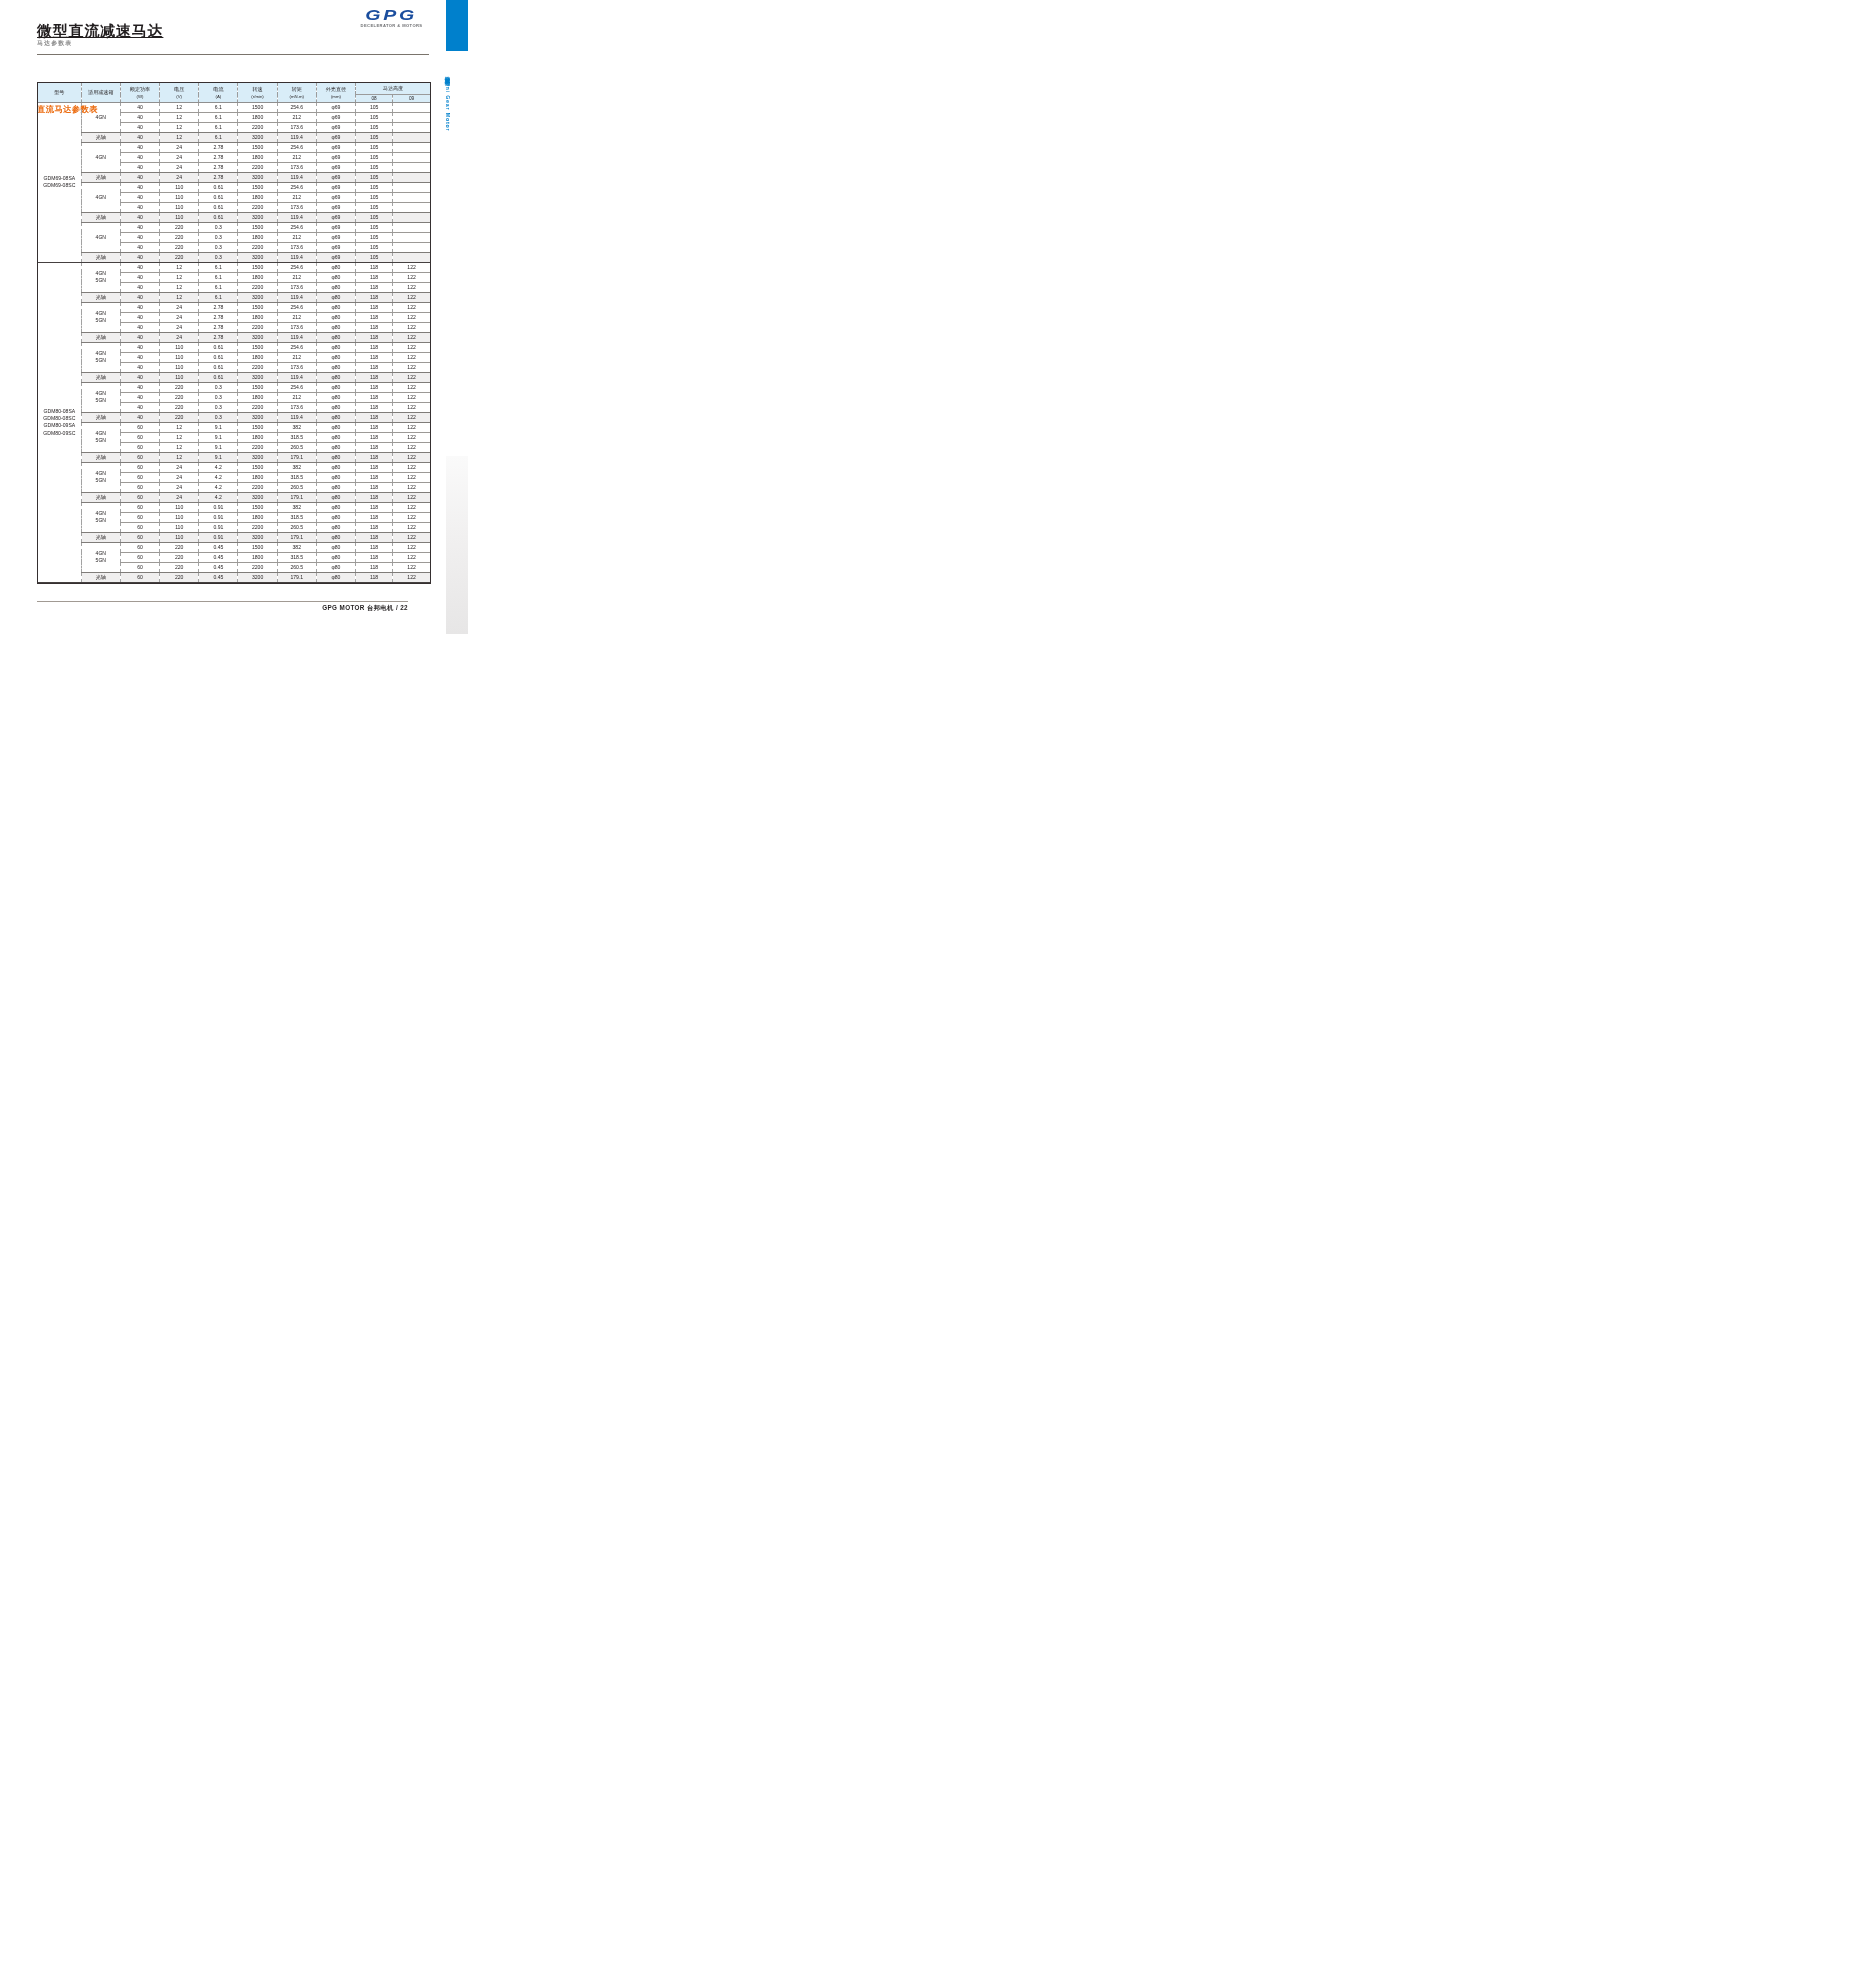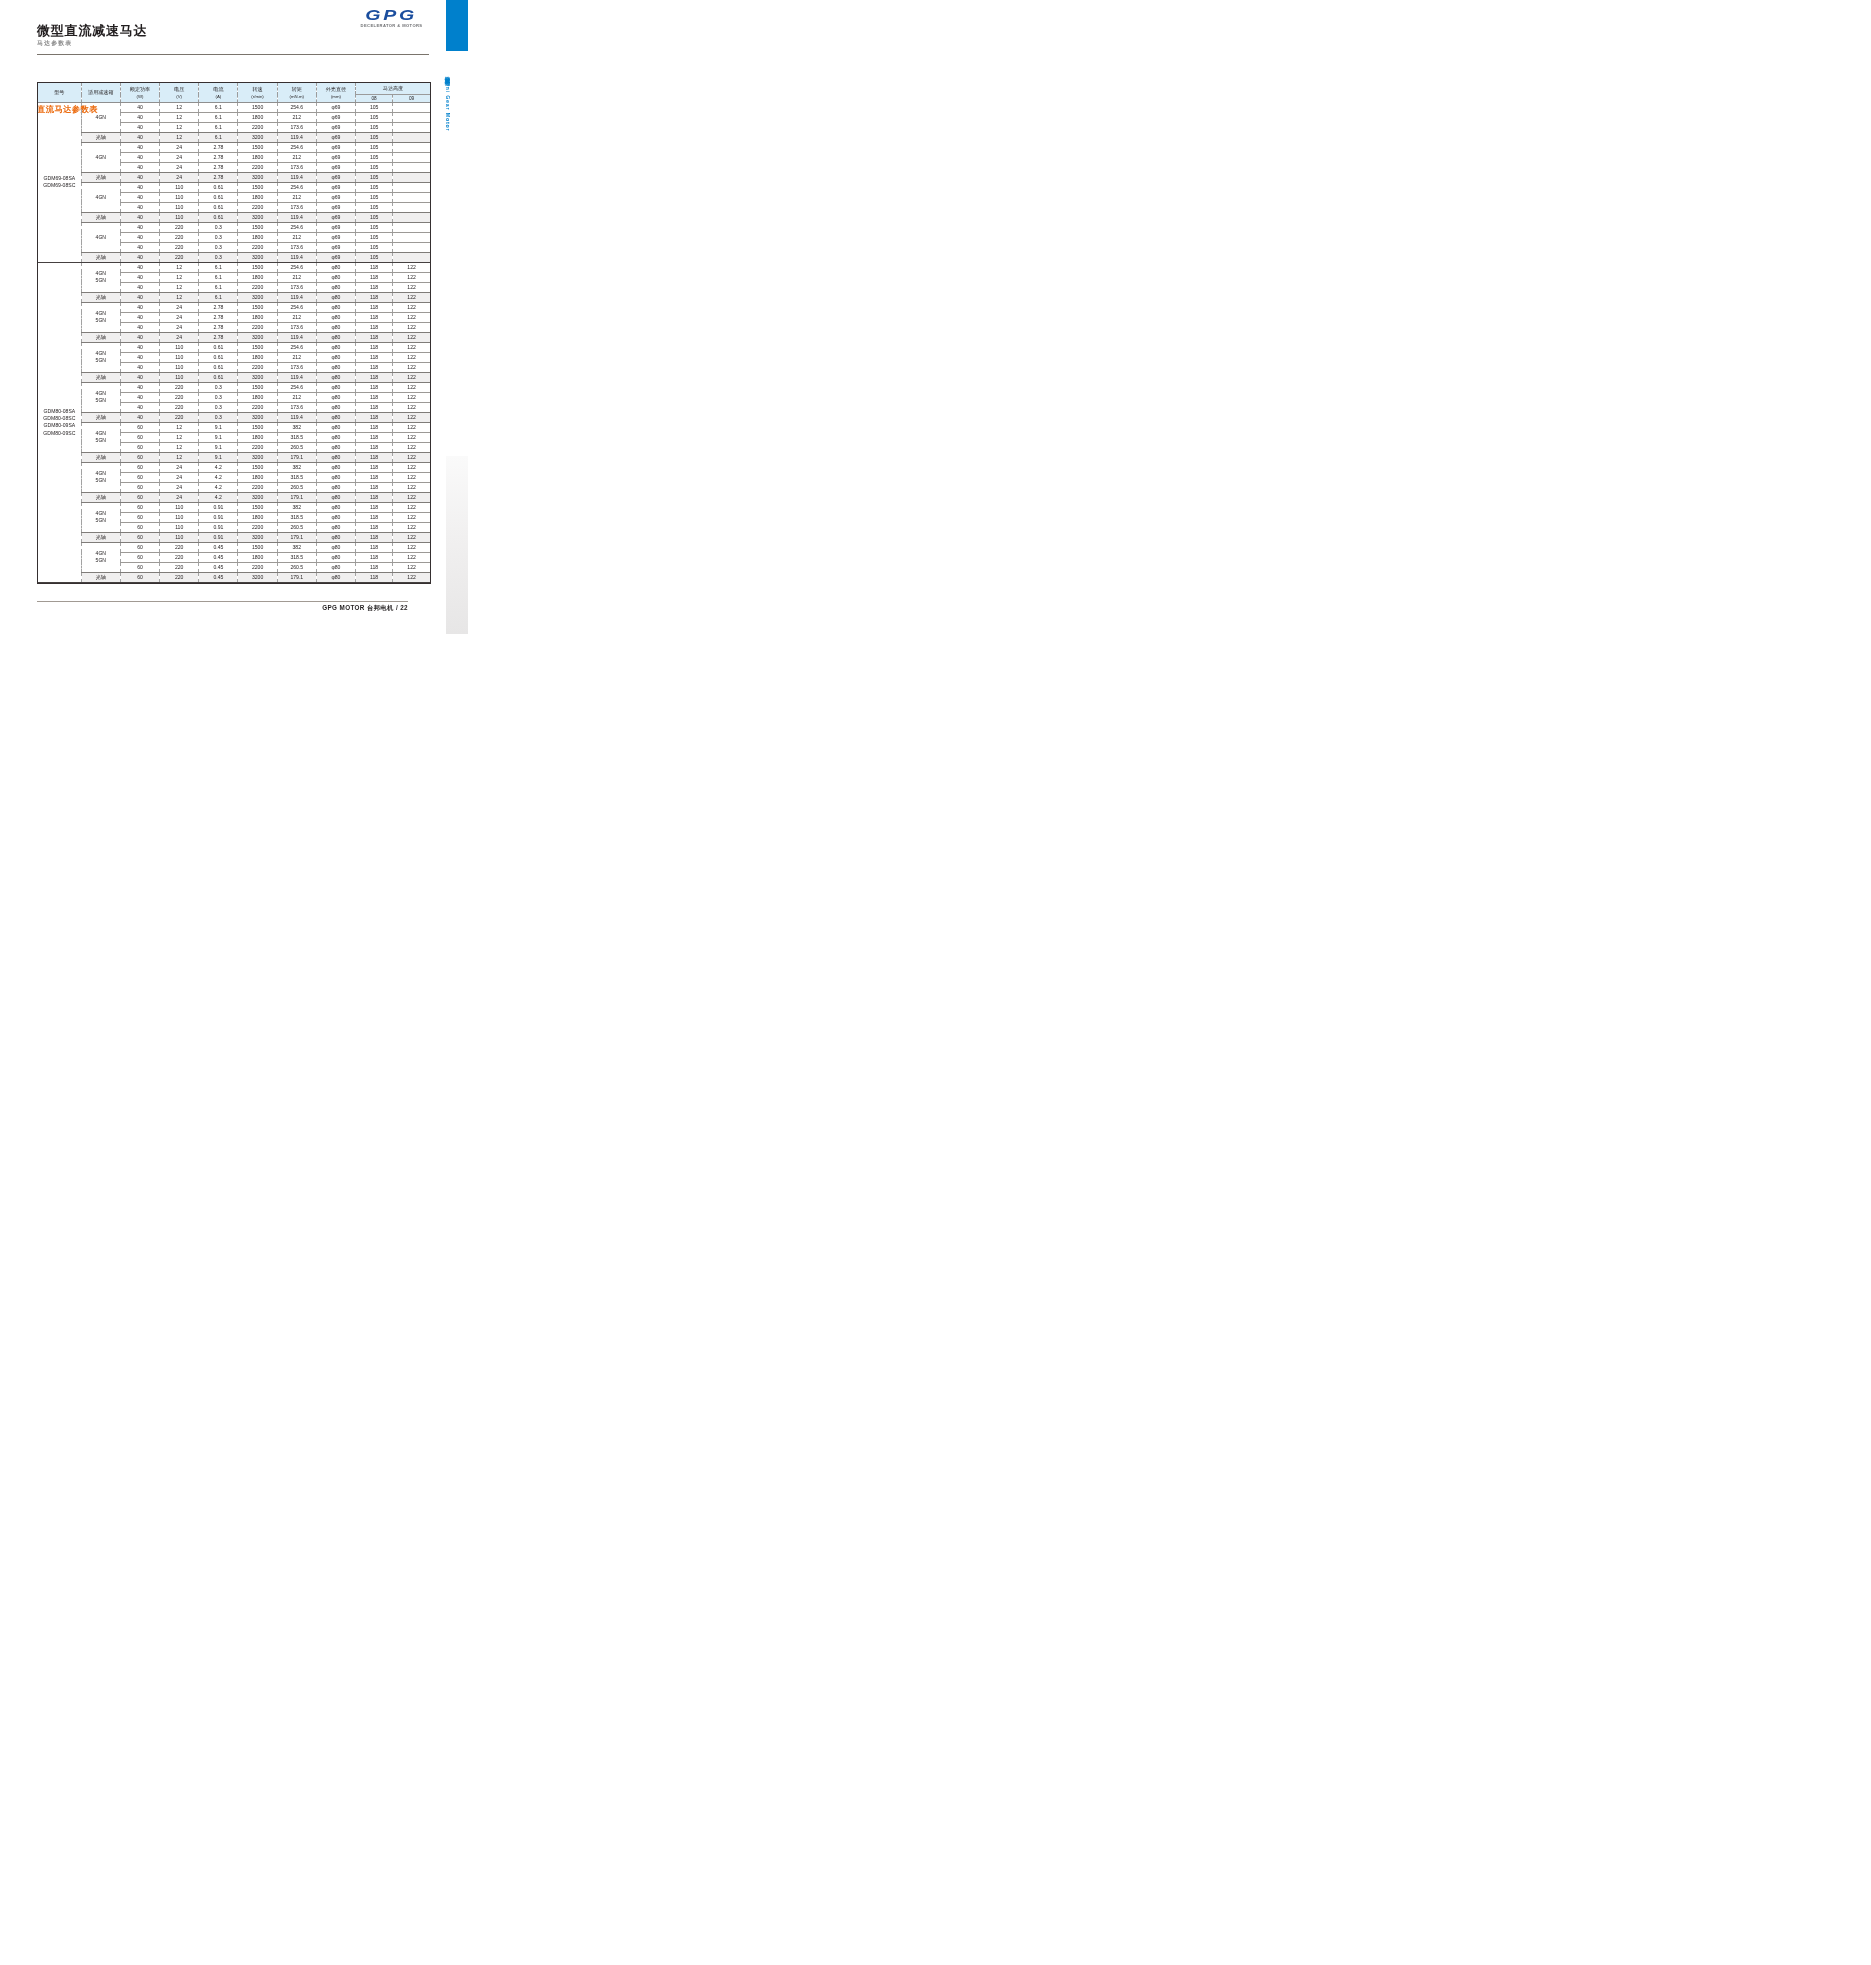--- a/index.html
+++ b/index.html
@@ -11,21 +11,21 @@
   .blue-block { position:absolute; top:0; right:0; width:22px; height:51px; background:#0080CC; }
   .side-vertical {
     position:absolute; top:72px; left:445px; writing-mode:vertical-rl; text-orientation:mixed;
     color:#0080CC; font-weight:bold; font-size:5.3px; letter-spacing:0.8px; white-space:nowrap;
   }
   .side-gray {
     position:absolute; left:446px; top:456px; width:22px; height:178px;
     background:linear-gradient(180deg,#fafafa 0%,#f1f0f0 45%,#e7e6e6 100%);
   }
   
-  .page-title { position:absolute; left:37px; top:22.4px; font-size:13px; font-weight:bold; letter-spacing:0.8px; color:#221e1f; }
+  .page-title { position:absolute; left:37px; top:22.4px; font-size:15px; font-weight:bold; letter-spacing:0.8px; color:#221e1f;text-decoration:underline; }
   .page-subtitle { position:absolute; left:37px; top:39px; font-size:5.9px; font-weight:bold; letter-spacing:1.2px; color:#8c8c8c; }
   .header-rule { position:absolute; left:37px; top:54px; width:392px; height:1.2px; background:#7a746c; }
   .logo { position:absolute; left:354px; top:7px; width:75px; text-align:center; }
   .logo-mark {
     display:inline-block; font-size:14.5px; font-weight:bold; font-style:italic; color:#1B4E9E;
     letter-spacing:2px; transform:scaleX(1.35); transform-origin:center;
   }
   .logo-tag { margin-top:0.4px; font-size:4.1px; font-weight:bold; letter-spacing:0.4px; color:#6e6f72; }
   .section-title { position:absolute; left:37px; top:65px; font-size:8.3px; font-weight:bold; letter-spacing:0.4px; color:#EC6C10;margin-top:39px; }
   

